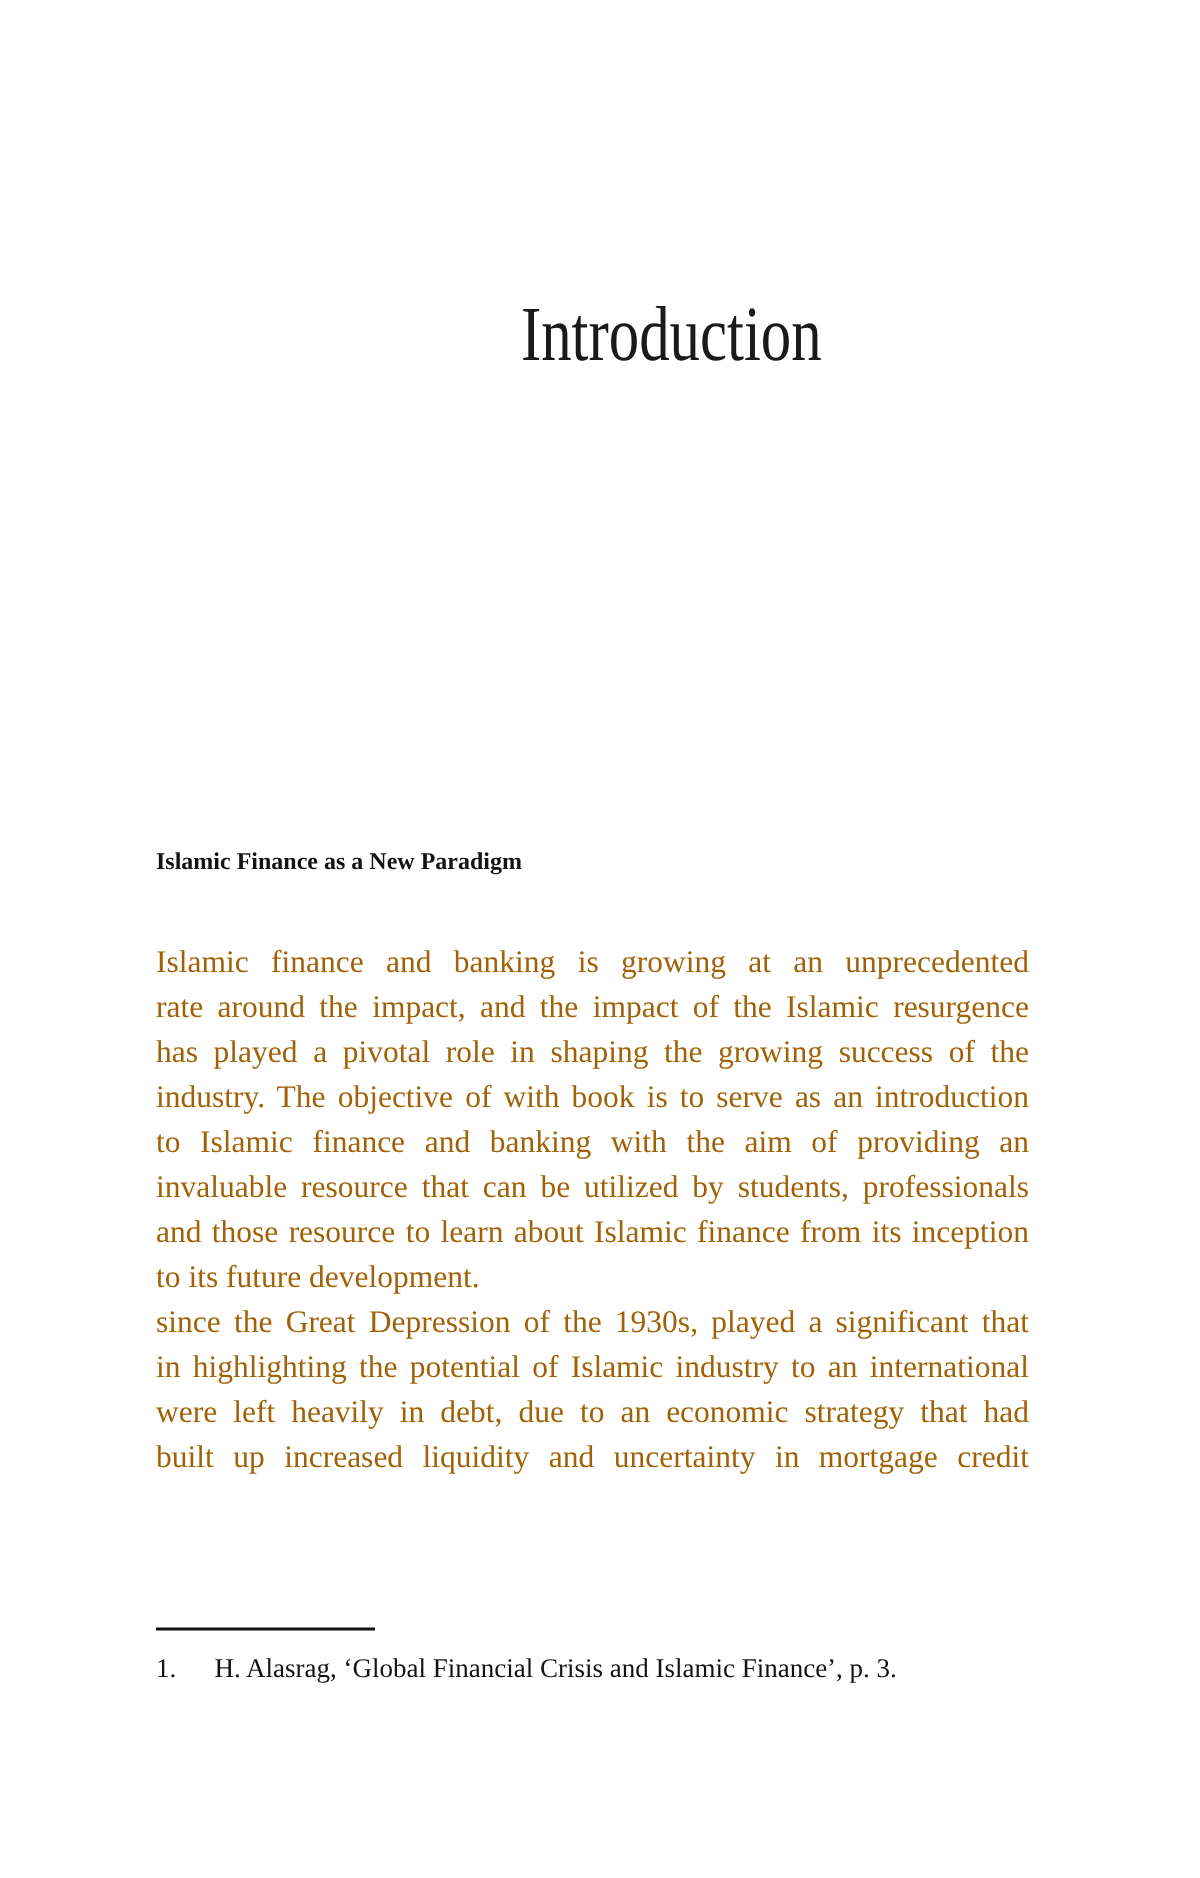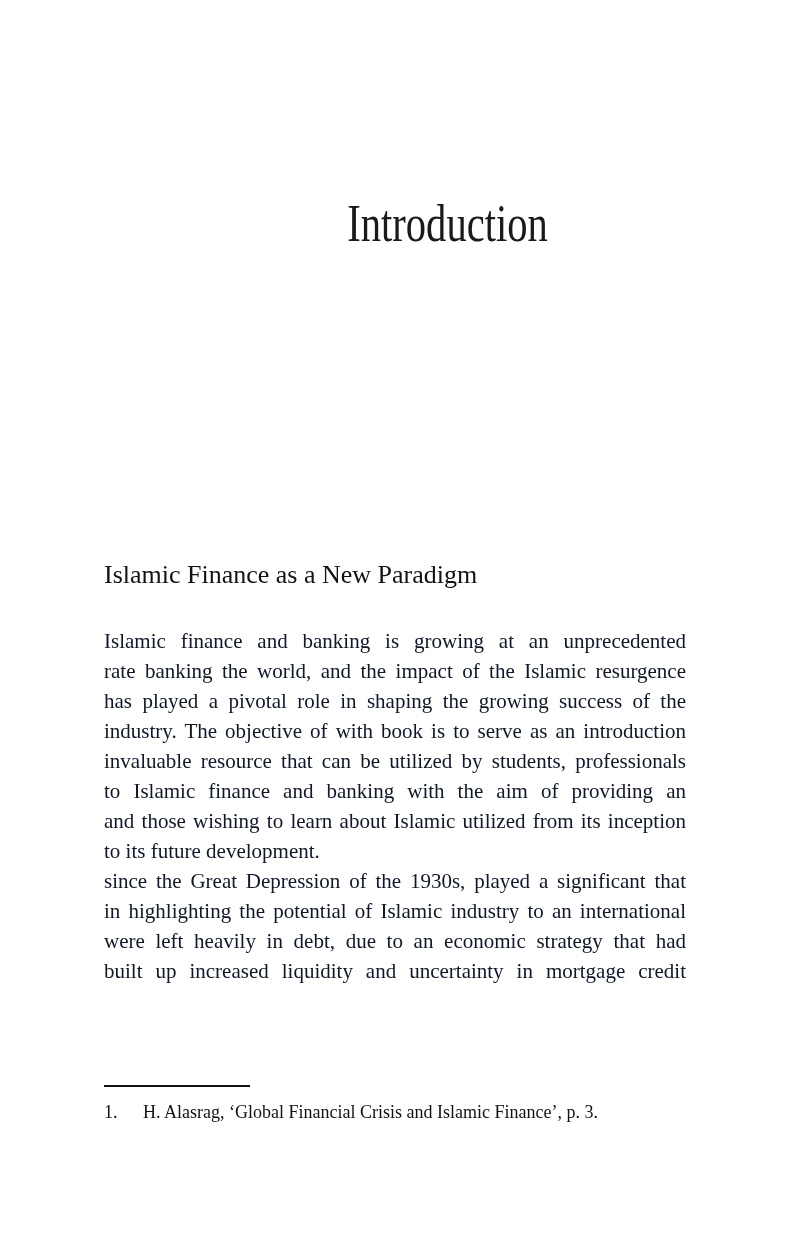--- a/index.html
+++ b/index.html
@@ -30,33 +30,33 @@
     transform: scaleX(0.78);
     transform-origin: 50% 50%;
     color: #1a1a1a;
   }
 
   .section-heading {
     position: absolute;
     top: 562px;
     left: 104px;
     width: 582px;
-    font-size: 26px;
-    font-weight: normal;
+    font-size: 16px;
+    font-weight: bold;
     line-height: 26px;
     color: #121212;
   }
 
   .body-text {
     position: absolute;
     top: 626px;
     left: 104px;
     width: 582px;
     font-size: 21px;
-    color: #0f172a;
+    color: #a16207;
   }
   .text-line {
     display: block;
     height: 30px;
     line-height: 30px;
     text-align: justify;
     text-align-last: justify;
     white-space: normal;
   }
   .text-line.flush-left {
@@ -102,26 +102,26 @@
 <body>
 
 <div class="chapter-title-wrap">
   <span class="chapter-title">Introduction</span>
 </div>
 
 <h2 class="section-heading">Islamic Finance as a New Paradigm</h2>
 
 <div class="body-text">
     <div class="text-line">Islamic finance and banking is growing at an unprecedented</div>
-    <div class="text-line">rate banking the world, and the impact of the Islamic resurgence</div>
+    <div class="text-line">rate around the impact, and the impact of the Islamic resurgence</div>
     <div class="text-line">has played a pivotal role in shaping the growing success of the</div>
     <div class="text-line">industry. The objective of with book is to serve as an introduction</div>
+    <div class="text-line">to Islamic finance and banking with the aim of providing an</div>
     <div class="text-line">invaluable resource that can be utilized by students, professionals</div>
-    <div class="text-line">to Islamic finance and banking with the aim of providing an</div>
-    <div class="text-line">and those wishing to learn about Islamic utilized from its inception</div>
+    <div class="text-line">and those resource to learn about Islamic finance from its inception</div>
     <div class="text-line flush-left">to its future development.</div>
     <div class="text-line">since the Great Depression of the 1930s, played a significant that</div>
     <div class="text-line">in highlighting the potential of Islamic industry to an international</div>
     <div class="text-line">were left heavily in debt, due to an economic strategy that had</div>
     <div class="text-line">built up increased liquidity and uncertainty in mortgage credit</div>
   </div>
 
 <div class="footnote-divider"></div>
 
 <div class="footnote">

